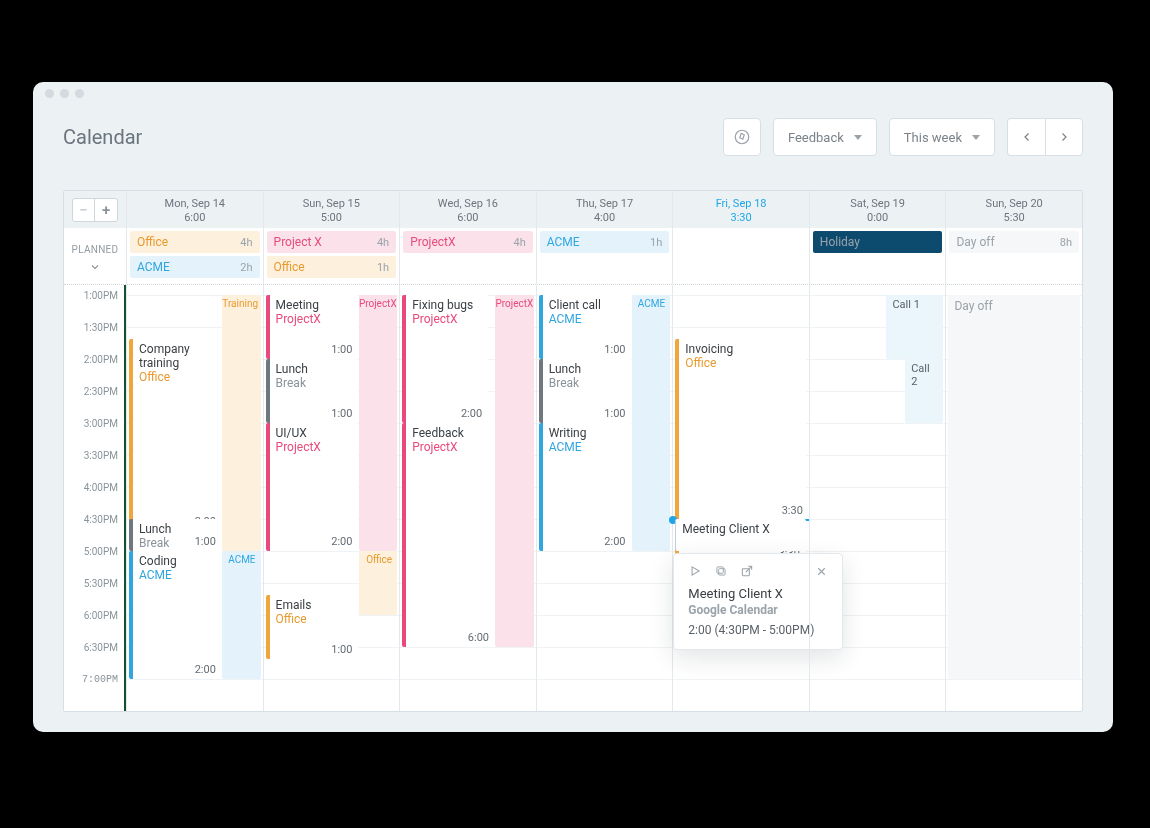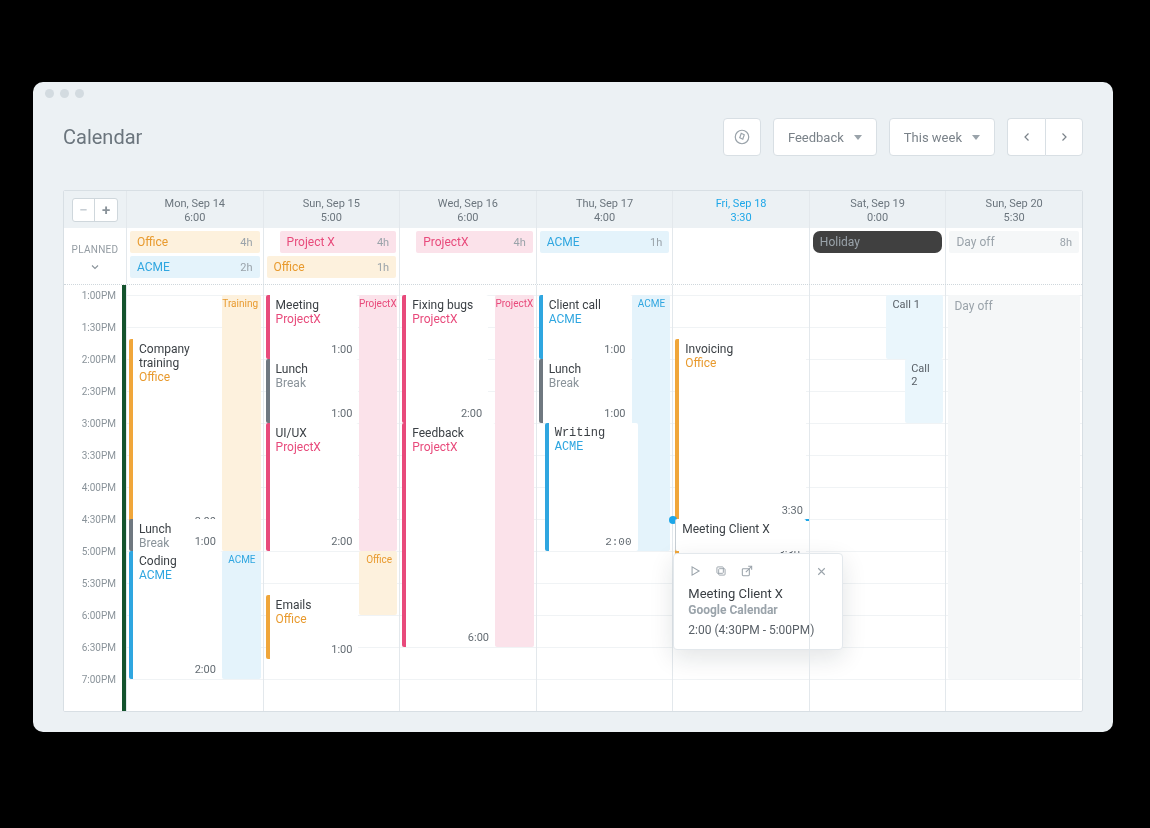--- a/index.html
+++ b/index.html
@@ -95,29 +95,29 @@
     position: relative;
     min-height: 50px;
   }
   .plannedblock {
     height: 22px; border-radius: 2px;
     display:flex; align-items:center; justify-content:space-between;
     padding: 0 7px; margin-bottom: 3px;
     font-size: 12px;
   }
   .pb-office { background:#fdf1dd; color:#e89a2e; }
-  .pb-projectx { background:#fbe2ea; color:#e84a7b;margin-left:13px; }
+  .pb-projectx { background:#fbe2ea; color:#e84a7b; }
   .pb-acme   { background:#e4f3fb; color:#2fa6e0; }
-  .pb-holiday{ background:#404040; color:#9aa3aa;border-radius:7px; }
+  .pb-holiday{ background:#0c4a6e; color:#9aa3aa; }
   .pb-dayoff { background:#f5f7f8; color:#9aa3aa; }
   .pb-hours  { color:#9aa3aa; font-size:11px; }
   .plannedrow { border-bottom: 1px dotted #cfd7dc; }
   .timecol {
     position:absolute; left:0; top:0; bottom:0; width:62px;
-    border-right:4px solid #14532d;
+    border-right:2px solid #14532d;
     background:#fff;
   }
   .timelabel {
     position:absolute; right:6px;
     font-size:10px; color:#8a939a;
     transform: translateY(-50%);
   }
   .daycol {
     position:absolute; top:0; bottom:0;
     border-left:1px solid #e3e8ec;
@@ -304,21 +304,21 @@
           <div class="timelabel" style="top: 74px;">2:00PM</div>
           <div class="timelabel" style="top: 106px;">2:30PM</div>
           <div class="timelabel" style="top: 138px;">3:00PM</div>
           <div class="timelabel" style="top: 170px;">3:30PM</div>
           <div class="timelabel" style="top: 202px;">4:00PM</div>
           <div class="timelabel" style="top: 234px;">4:30PM</div>
           <div class="timelabel" style="top: 266px;">5:00PM</div>
           <div class="timelabel" style="top: 298px;">5:30PM</div>
           <div class="timelabel" style="top: 330px;">6:00PM</div>
           <div class="timelabel" style="top: 362px;">6:30PM</div>
-          <div class="timelabel" style="top: 394px;">7:00PM</div>
+          <div class="timelabel" style="top: 394px; font-family: Liberation Mono, monospace;">7:00PM</div>
         </div>
         <div class="hrule" style="top: 10px;"></div>
         <div class="hrule" style="top: 42px;"></div>
         <div class="hrule" style="top: 74px;"></div>
         <div class="hrule" style="top: 106px;"></div>
         <div class="hrule" style="top: 138px;"></div>
         <div class="hrule" style="top: 170px;"></div>
         <div class="hrule" style="top: 202px;"></div>
         <div class="hrule" style="top: 234px;"></div>
         <div class="hrule" style="top: 266px;"></div>
@@ -399,21 +399,21 @@
           <div class="ev stripe c-acme" style="top: 10px; height: 64px; left: 2px; width: 92.8686px;">
             <div class="title">Client call</div>
             <div class="proj">ACME</div>
             <div class="dur">1:00</div>
           </div>
           <div class="ev stripe c-break" style="top: 74px; height: 64px; left: 2px; width: 92.8686px;">
             <div class="title">Lunch</div>
             <div class="proj">Break</div>
             <div class="dur">1:00</div>
           </div>
-          <div class="ev stripe c-acme" style="top: 138px; height: 128px; left: 8px; width: 92.8686px; font-family: Liberation Mono, monospace;">
+          <div class="ev stripe c-acme" style="top: 138px; height: 128px; left: 2px; width: 92.8686px;">
             <div class="title">Writing</div>
             <div class="proj">ACME</div>
             <div class="dur">2:00</div>
           </div>
         </div>
         <div class="daycol" style="left: 608.286px; width: 136.571px;">
           <div class="ev stripe c-office" style="top: 10px; height: 224px; left: 2px; width: 130.571px;">
             <div class="title">Invoicing</div>
             <div class="proj">Office</div>
             <div class="dur">3:30</div>

